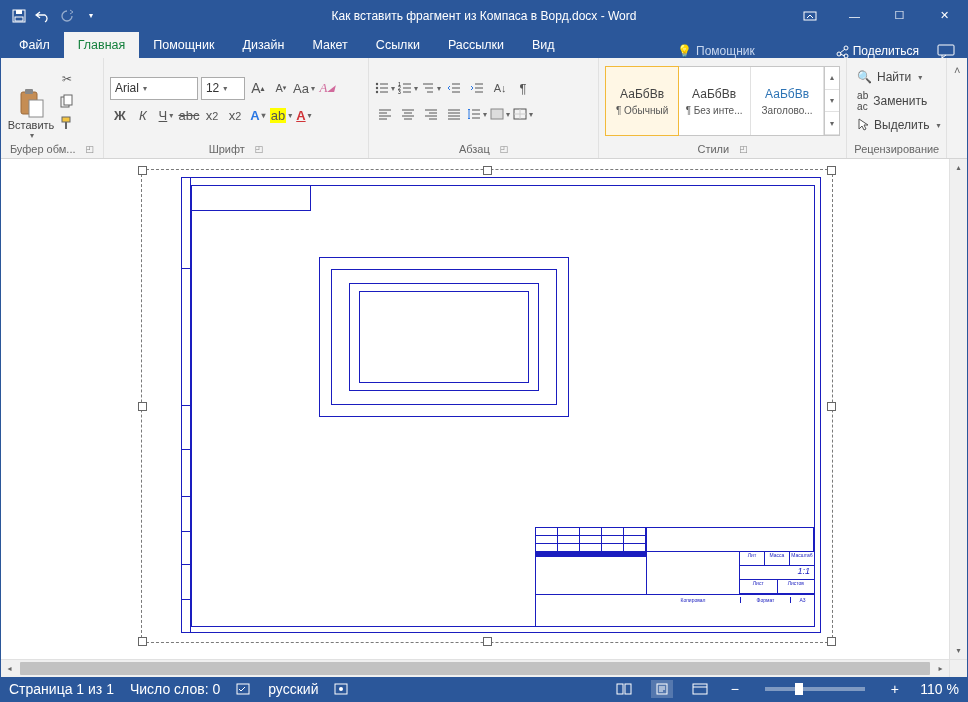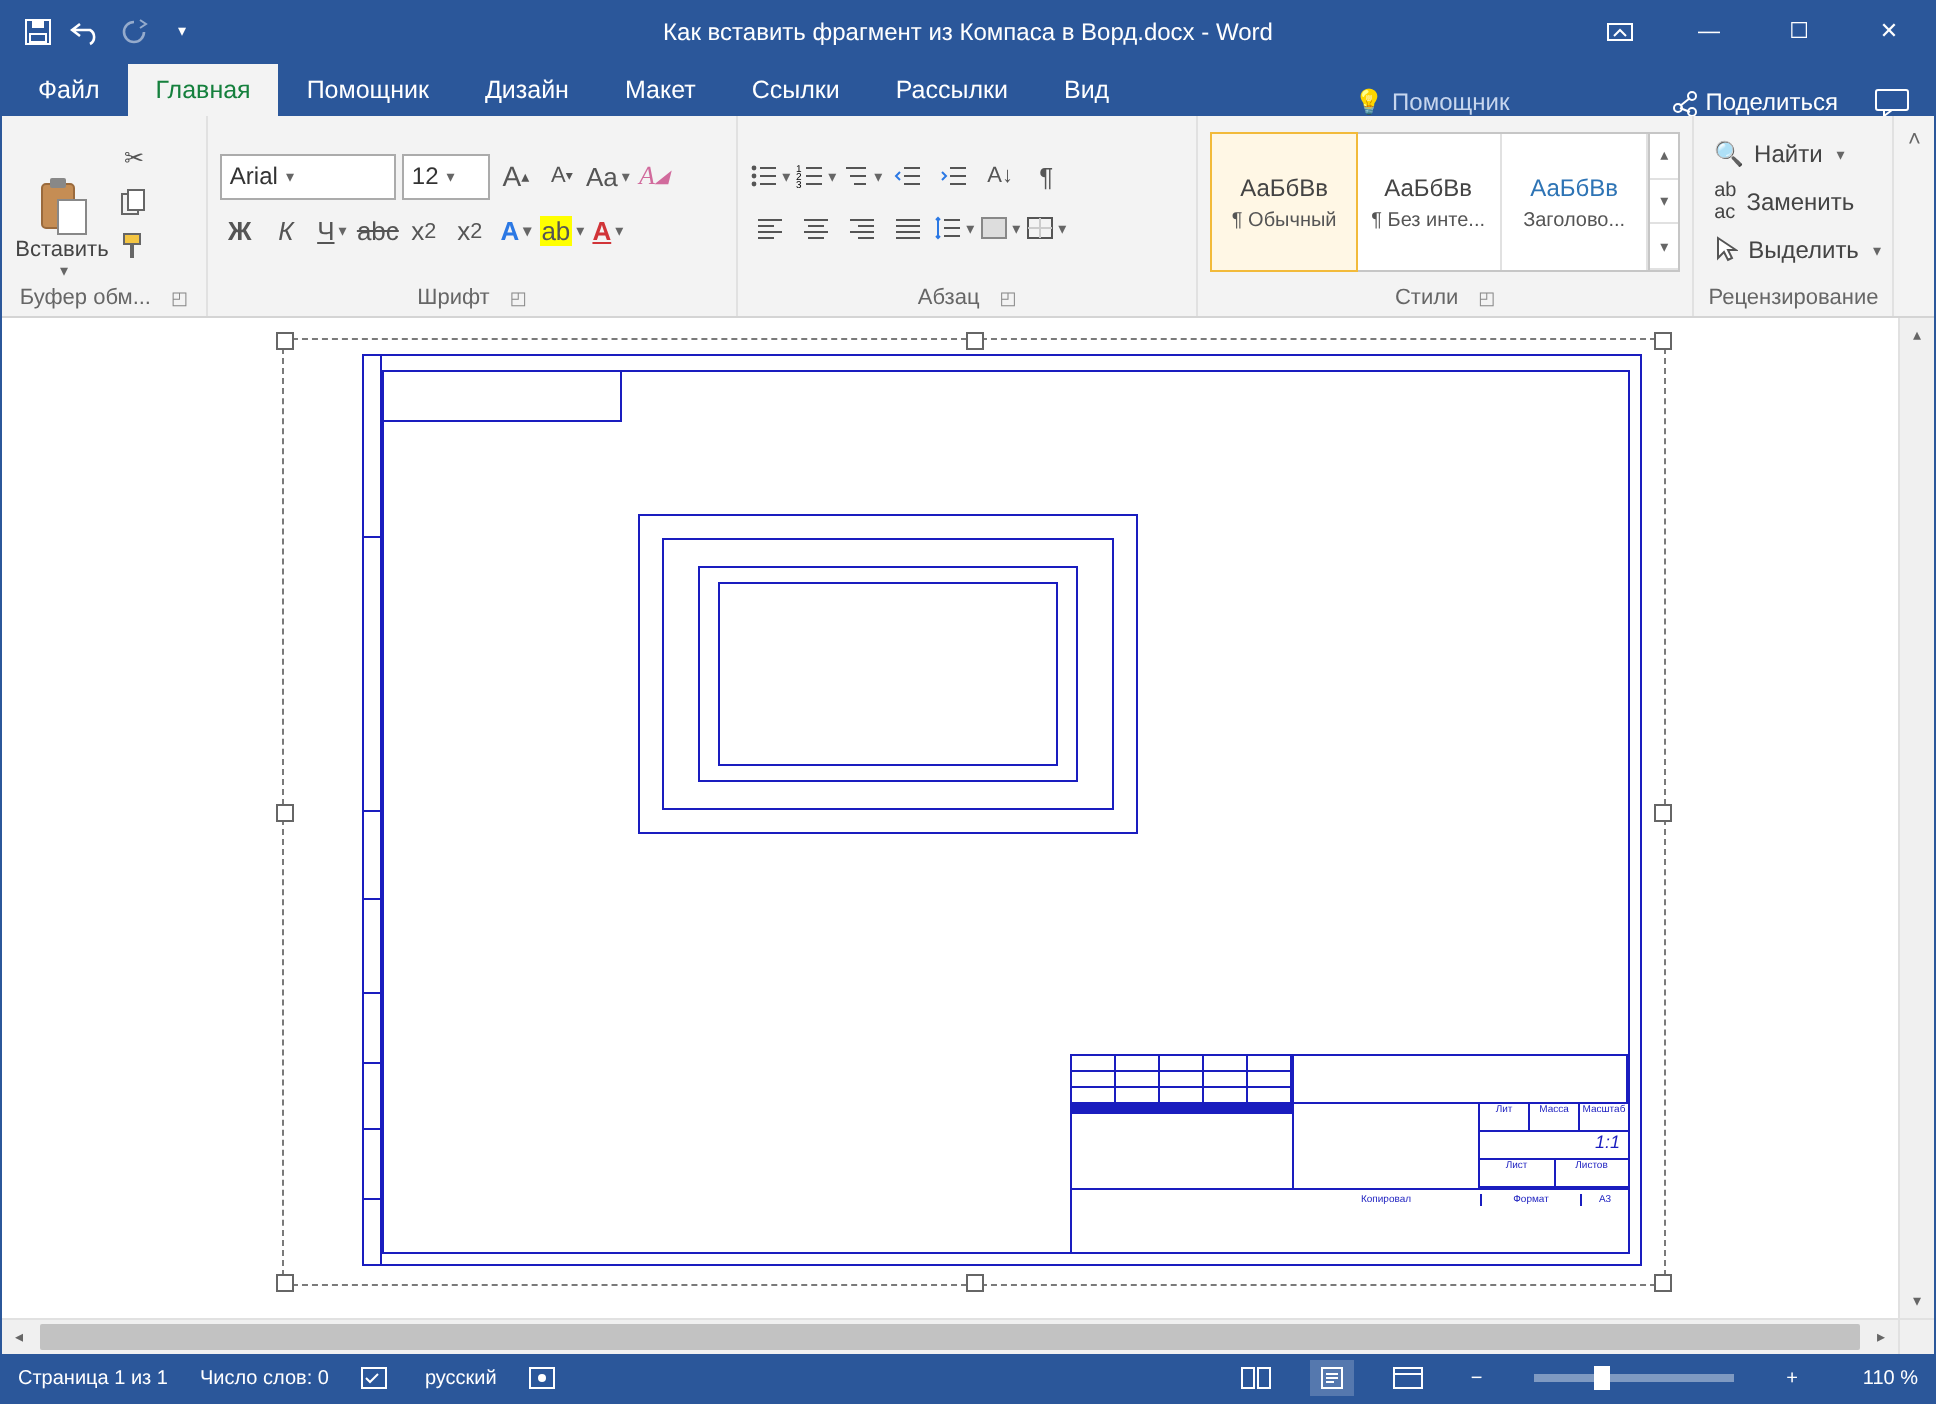--- a/index.html
+++ b/index.html
@@ -38,21 +38,21 @@
 .gal-scroll div{flex:1;display:flex;align-items:center;justify-content:center;font-size:8px;color:#666;border-bottom:1px solid #e1e1e1}
 .editlink{display:flex;align-items:center;gap:5px;font-size:12px;color:#444;height:20px}
 .doc-area{flex:1;background:#fff;display:flex;overflow:hidden;position:relative}
 .canvas{flex:1;background:#fff;position:relative;overflow:hidden}
 .vscroll{width:17px;background:#f0f0f0;border-left:1px solid #e1e1e1;display:flex;flex-direction:column}
 .vscroll .arr,.hscroll .arr{height:17px;width:17px;display:flex;align-items:center;justify-content:center;font-size:8px;color:#666;background:#f0f0f0}
 .vscroll .track{flex:1;background:#f0f0f0;position:relative}
 .hscroll{height:17px;background:#f0f0f0;border-top:1px solid #e1e1e1;display:flex}
 .hscroll .track{flex:1;position:relative}
 .hscroll .thumb{position:absolute;top:2px;bottom:2px;left:2px;right:2px;background:#c2c2c2;border-radius:1px}
-.statusbar{height:24px;background:#2b579a;color:#fff;display:flex;align-items:center;font-size:10px;padding:0 8px;gap:16px}
+.statusbar{height:24px;background:#2b579a;color:#fff;display:flex;align-items:center;font-size:14px;padding:0 8px;gap:16px}
 .statusbar .spacer{flex:1}
 .viewbtn{width:22px;height:18px;display:flex;align-items:center;justify-content:center;color:#fff}
 .slider{width:100px;height:4px;background:rgba(255,255,255,.4);position:relative;margin:0 6px}
 .slider .knob{position:absolute;top:-4px;left:30px;width:8px;height:12px;background:#fff}
 
 .sel-frame{position:absolute;left:140px;top:10px;width:690px;height:472px;border:1px dashed #7a7a7a}
 .handle{position:absolute;width:7px;height:7px;background:#fff;border:1px solid #666}
 .h-tl{left:-4px;top:-4px}.h-tr{right:-4px;top:-4px}.h-bl{left:-4px;bottom:-4px}.h-br{right:-4px;bottom:-4px}
 .h-t{left:50%;top:-4px;margin-left:-4px}.h-b{left:50%;bottom:-4px;margin-left:-4px}
 .h-l{left:-4px;top:50%;margin-top:-4px}.h-r{right:-4px;top:50%;margin-top:-4px}

